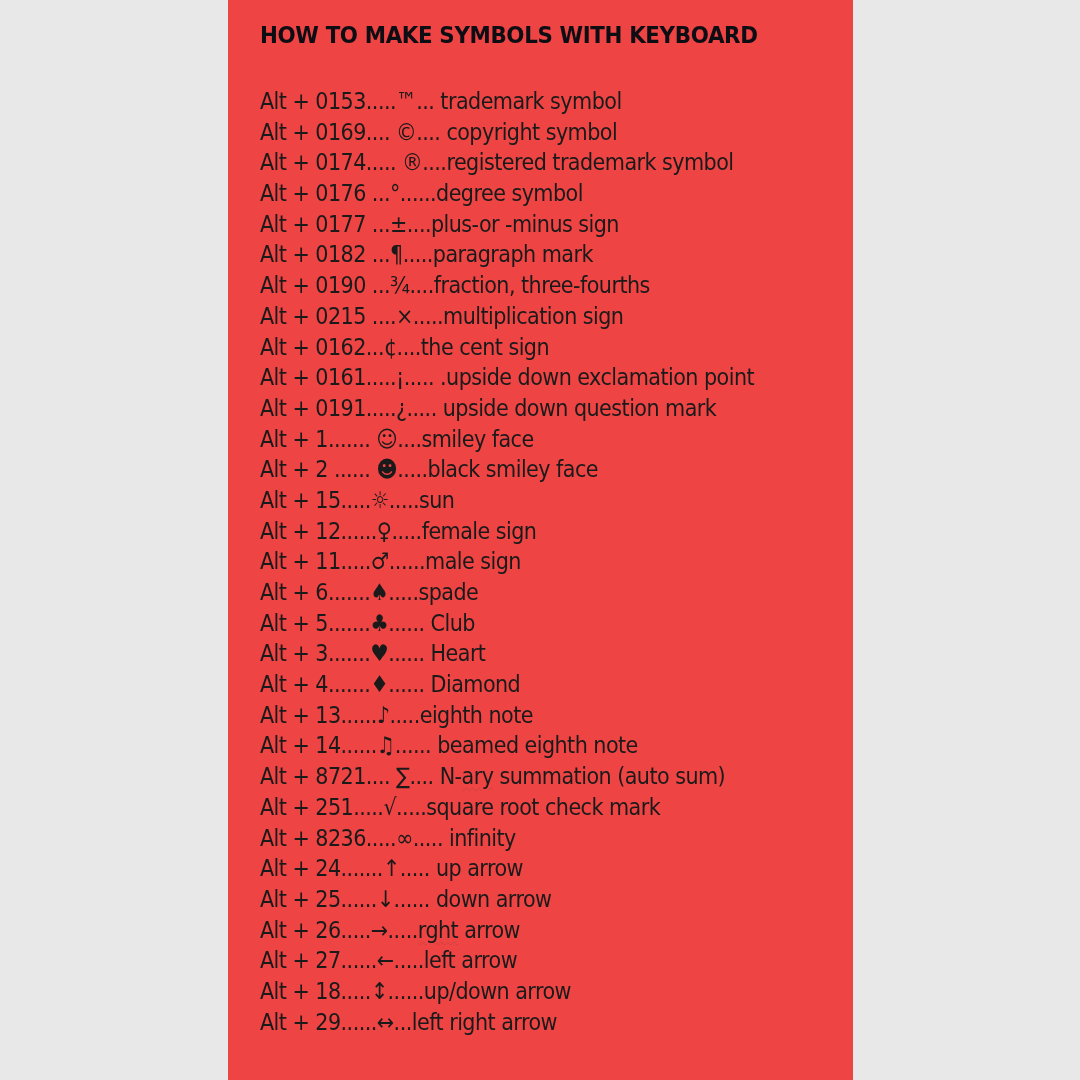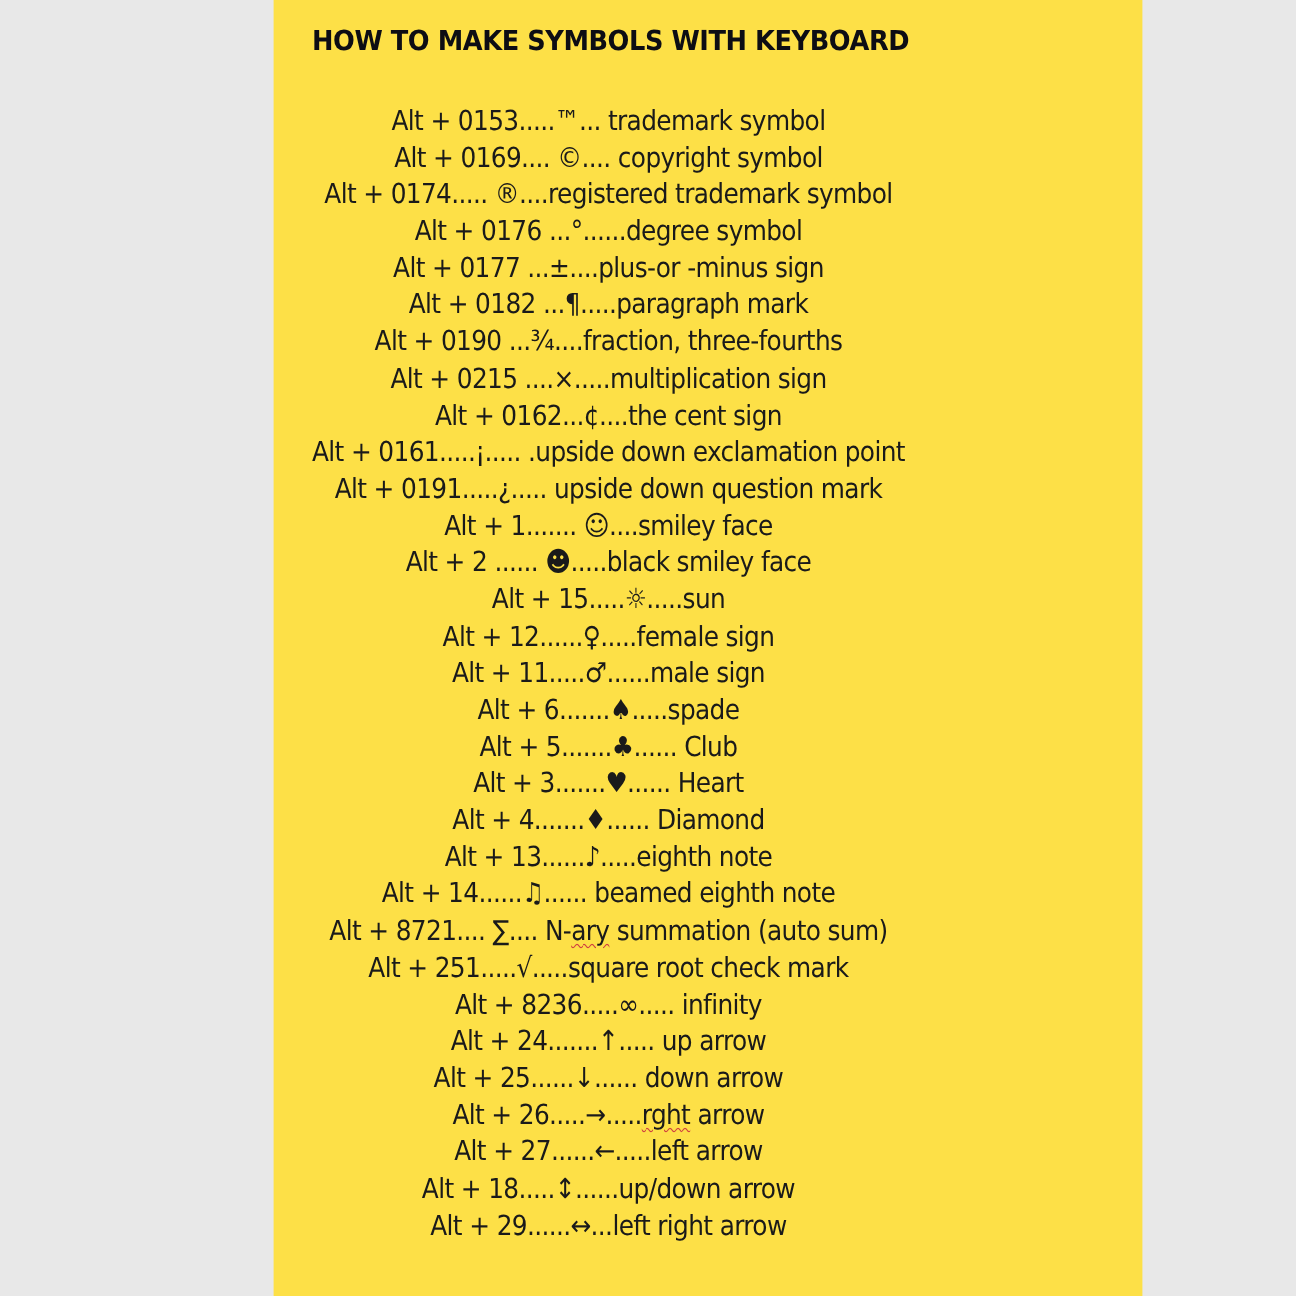--- a/index.html
+++ b/index.html
@@ -7,24 +7,23 @@
       padding: 0;
       width: 1080px;
       height: 1080px;
       background: #e8e8e8;
       overflow: hidden;
     }
     .page {
       position: absolute;
       left: 228px;
       top: 0;
-      width: 676px;
+      width: 625px;
       height: 1080px;
-      background: #fde047;
-      padding-left: 48px;
+      background: #ef4444;
     }
     .title {
       position: absolute;
       left: 32px;
       top: 22px;
       font-family: "DejaVu Sans", sans-serif;
       font-weight: bold;
       font-size: 23px;
       letter-spacing: -0.4px;
       color: #0d0d14;
@@ -32,21 +31,20 @@
       transform: scaleX(0.93);
       transform-origin: left top;
     }
     .list {
       position: absolute;
       left: 32px;
       top: 86px;
       margin: 0;
       padding: 0;
       list-style: none;
-      text-align: center;
     }
     .row {
       height: 30.7px;
       line-height: 30.7px;
       font-family: "DejaVu Sans", sans-serif;
       font-size: 23px;
       color: #1a1a1a;
       white-space: nowrap;
       letter-spacing: -0.6px;
       transform: scaleX(0.9);

